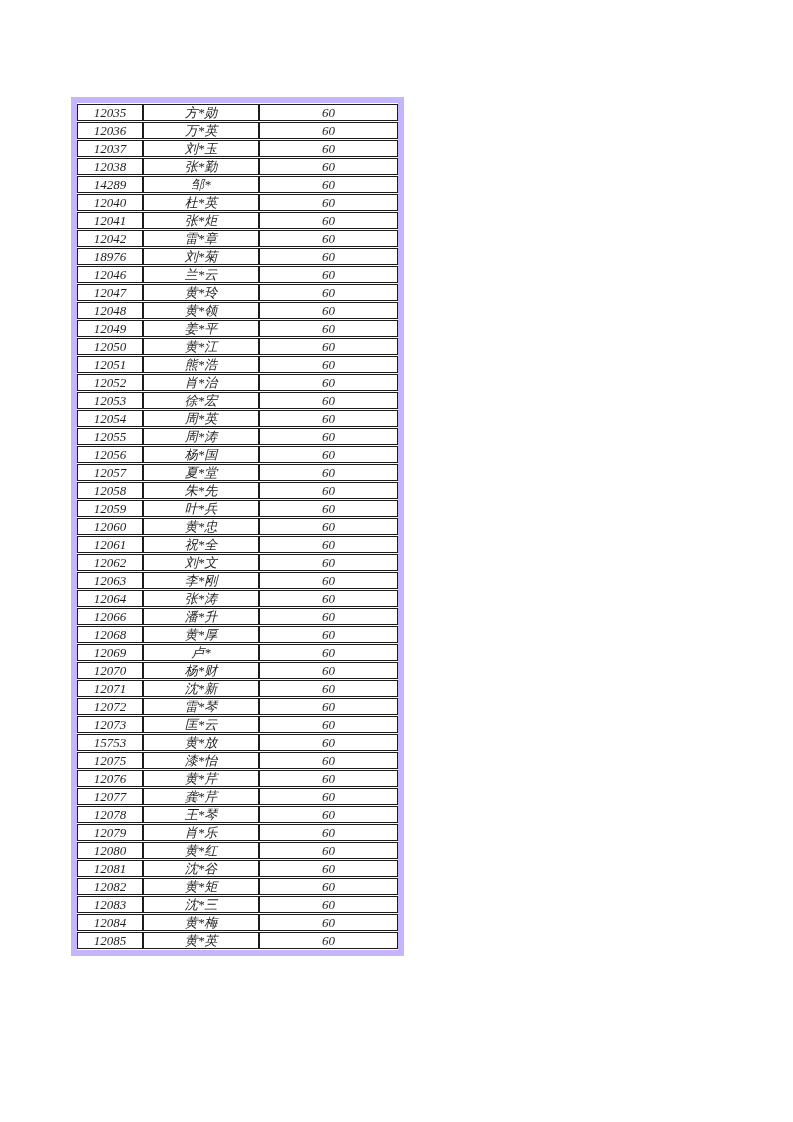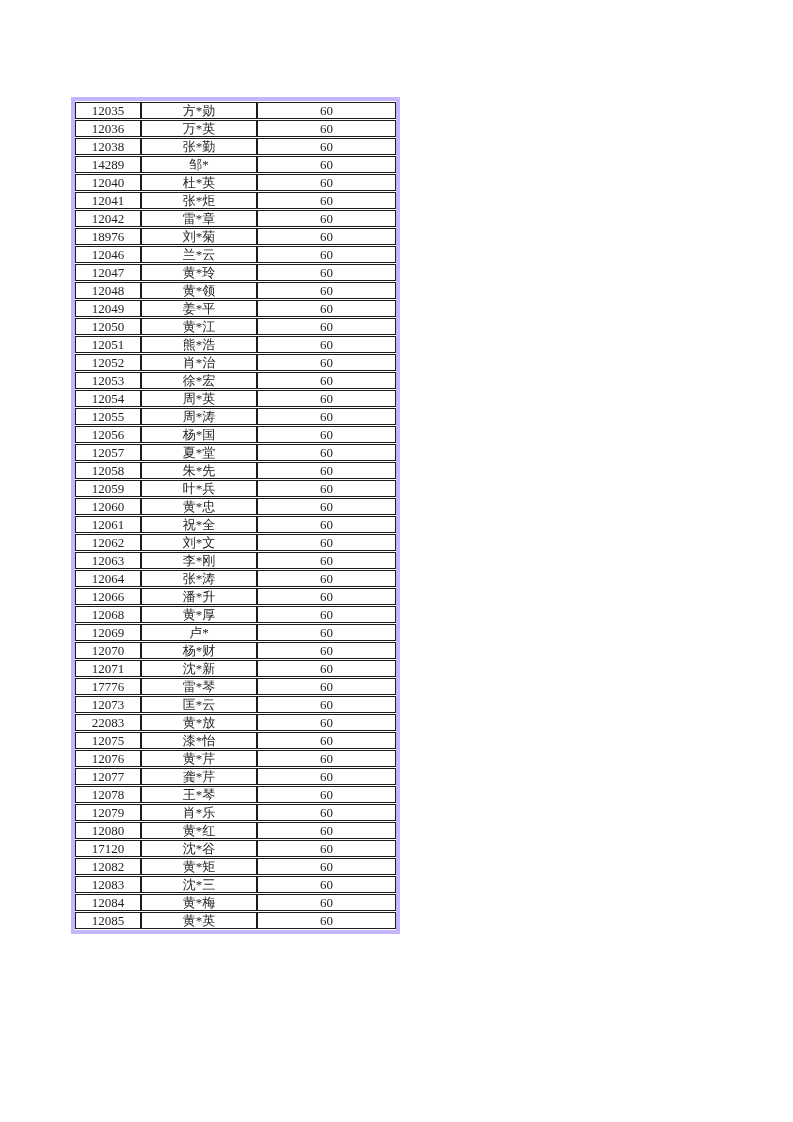--- a/index.html
+++ b/index.html
@@ -17,22 +17,23 @@
     overflow: hidden;
   }
   table.score-table {
     position: absolute;
     left: 71px;
     top: 97px;
     width: 323px;
     table-layout: fixed;
     border-collapse: separate;
     border-spacing: 0 1px;
-    border: 4px solid #c4b5fd;
+    border: 6px solid #c4b5fd;
     background: #ffffff;
+    font-style: italic;
   }
   table.score-table td {
     border: 1px solid #1c1c1c;
     height: 15px;
     line-height: 15px;
     text-align: center;
     vertical-align: middle;
     font-size: 13px;
     color: #1f1f1f;
     padding: 0;
@@ -60,20 +61,25 @@
     <td>方*勋</td>
     <td>60</td>
   </tr>
 
   <tr>
     <td>12036</td>
     <td>万*英</td>
     <td>60</td>
   </tr>
 
+  <tr>
+    <td>12037</td>
+    <td>刘*玉</td>
+    <td>60</td>
+  </tr>
 
   <tr>
     <td>12038</td>
     <td>张*勤</td>
     <td>60</td>
   </tr>
 
   <tr>
     <td>14289</td>
     <td>邹*</td>
@@ -246,33 +252,33 @@
     <td>60</td>
   </tr>
 
   <tr>
     <td>12071</td>
     <td>沈*新</td>
     <td>60</td>
   </tr>
 
   <tr>
-    <td>17776</td>
+    <td>12072</td>
     <td>雷*琴</td>
     <td>60</td>
   </tr>
 
   <tr>
     <td>12073</td>
     <td>匡*云</td>
     <td>60</td>
   </tr>
 
   <tr>
-    <td>22083</td>
+    <td>15753</td>
     <td>黄*放</td>
     <td>60</td>
   </tr>
 
   <tr>
     <td>12075</td>
     <td>漆*怡</td>
     <td>60</td>
   </tr>
 
@@ -300,21 +306,21 @@
     <td>60</td>
   </tr>
 
   <tr>
     <td>12080</td>
     <td>黄*红</td>
     <td>60</td>
   </tr>
 
   <tr>
-    <td>17120</td>
+    <td>12081</td>
     <td>沈*谷</td>
     <td>60</td>
   </tr>
 
   <tr>
     <td>12082</td>
     <td>黄*矩</td>
     <td>60</td>
   </tr>
 

